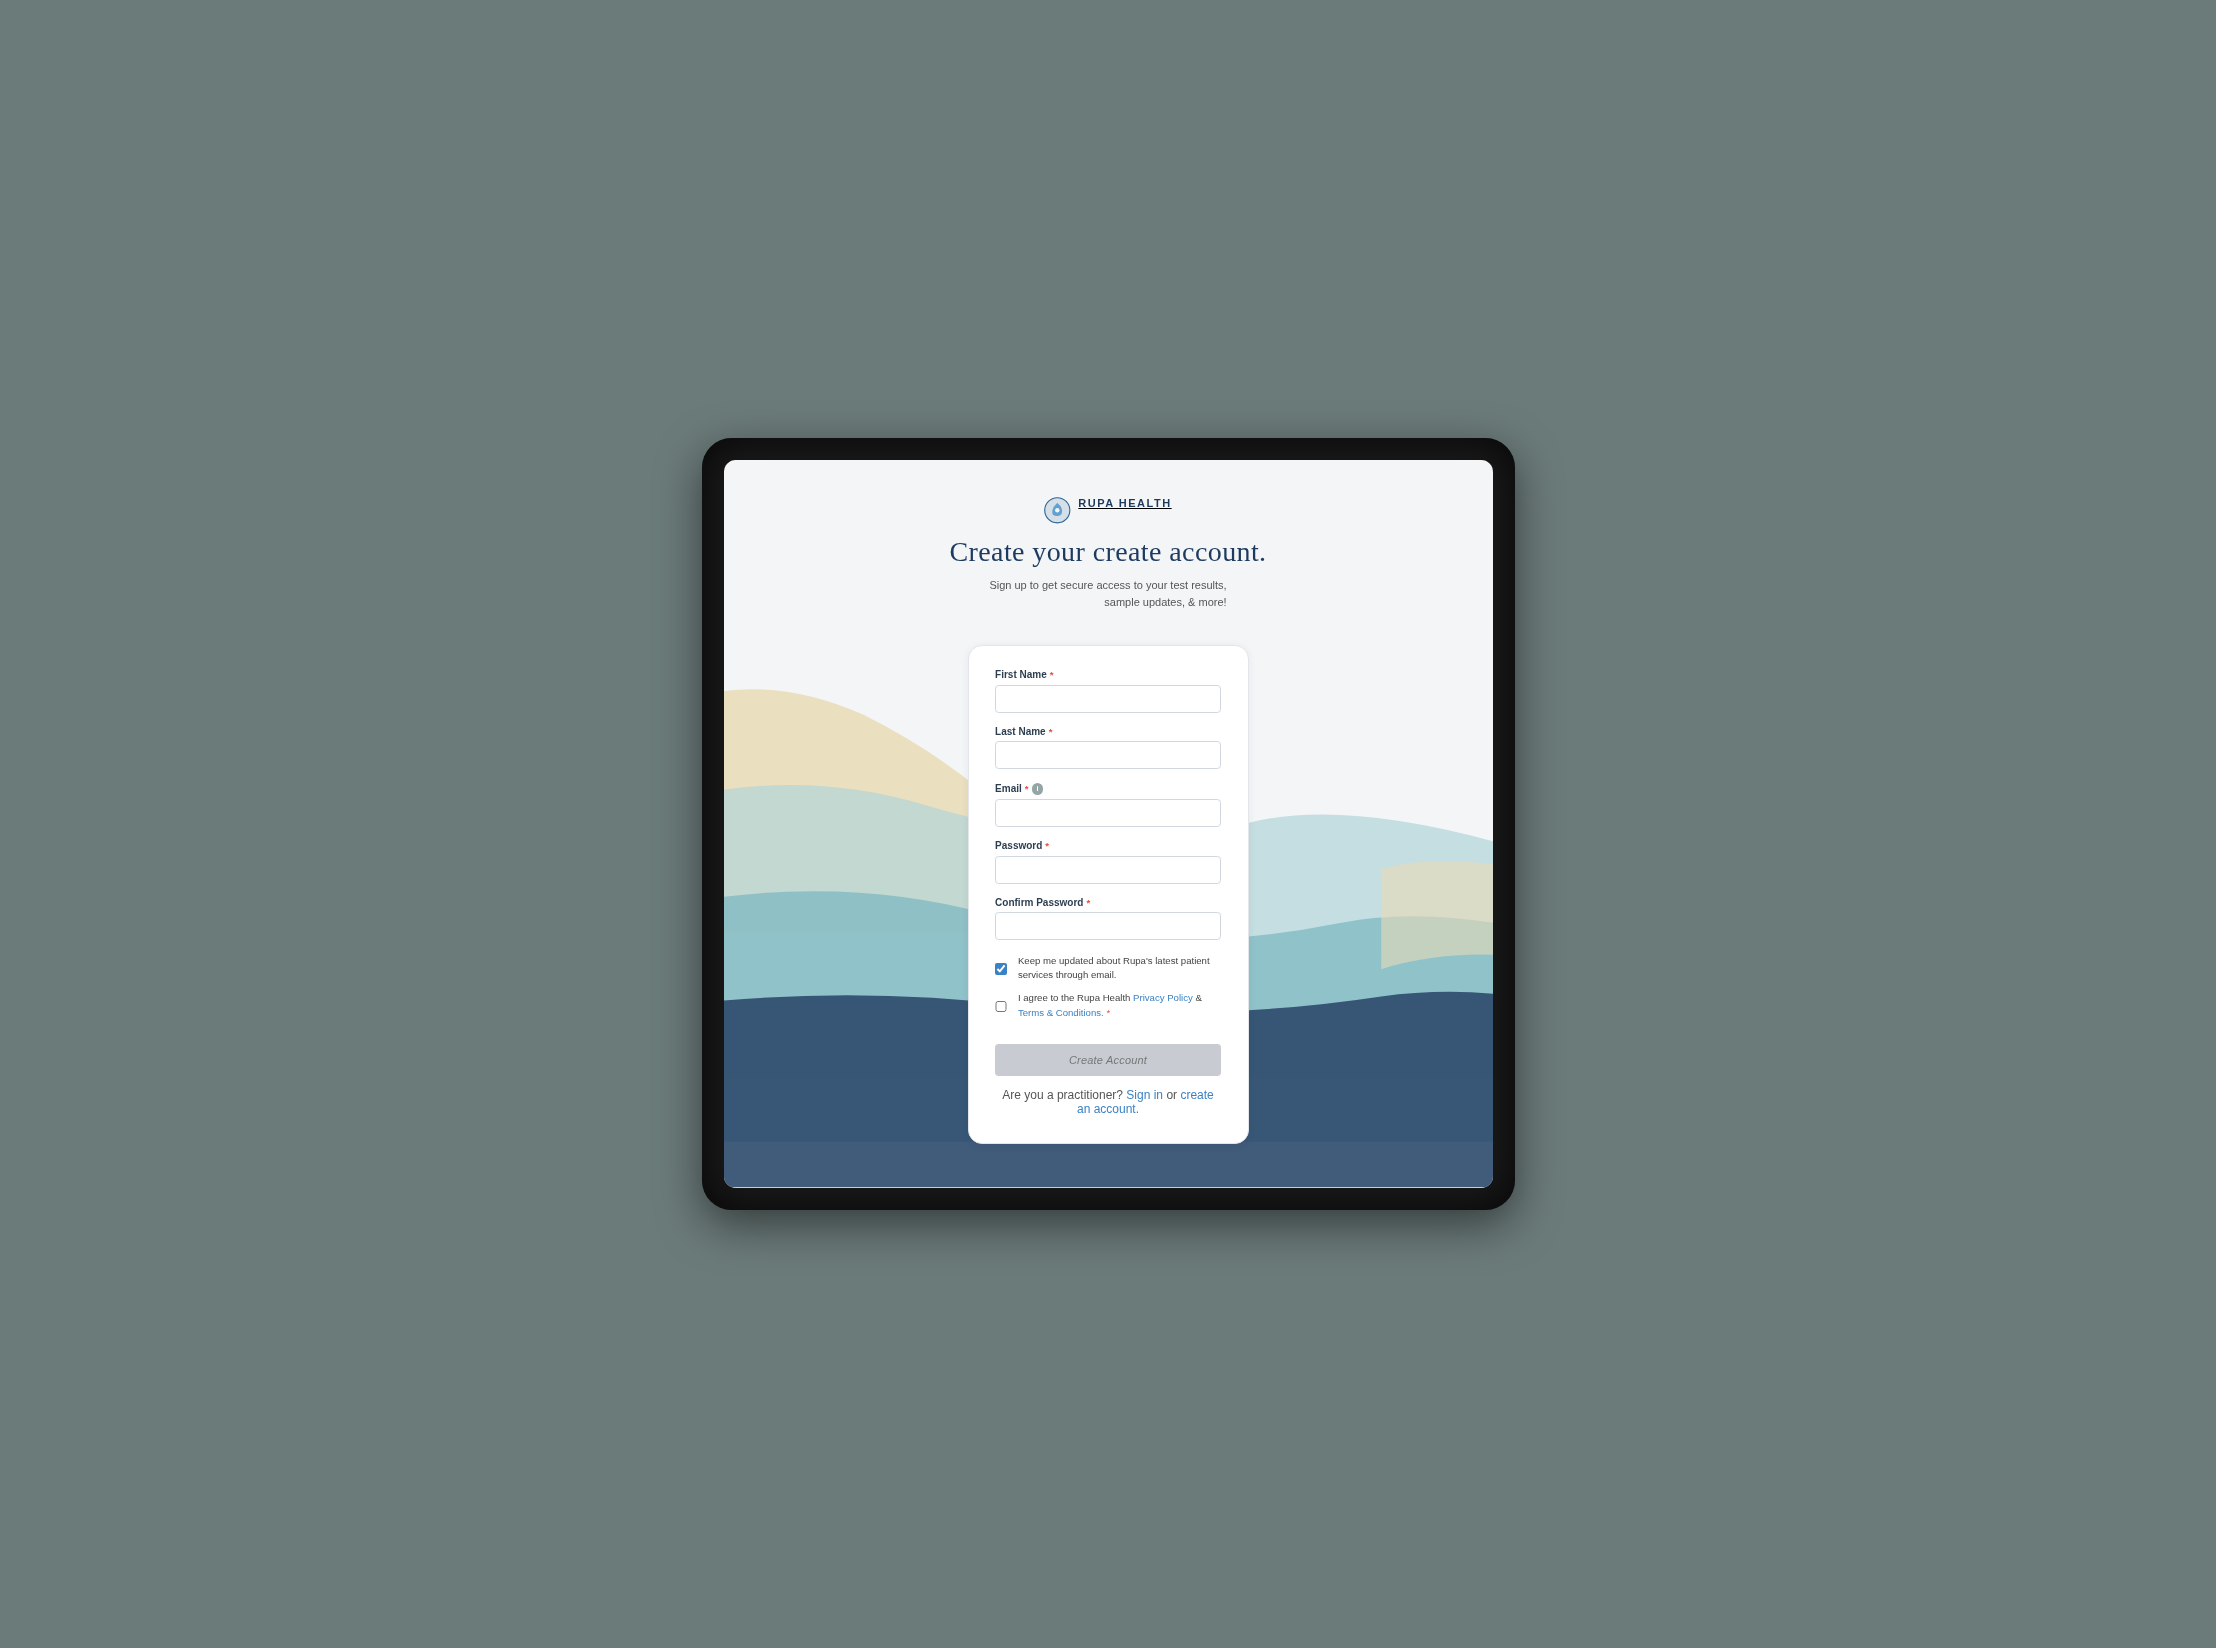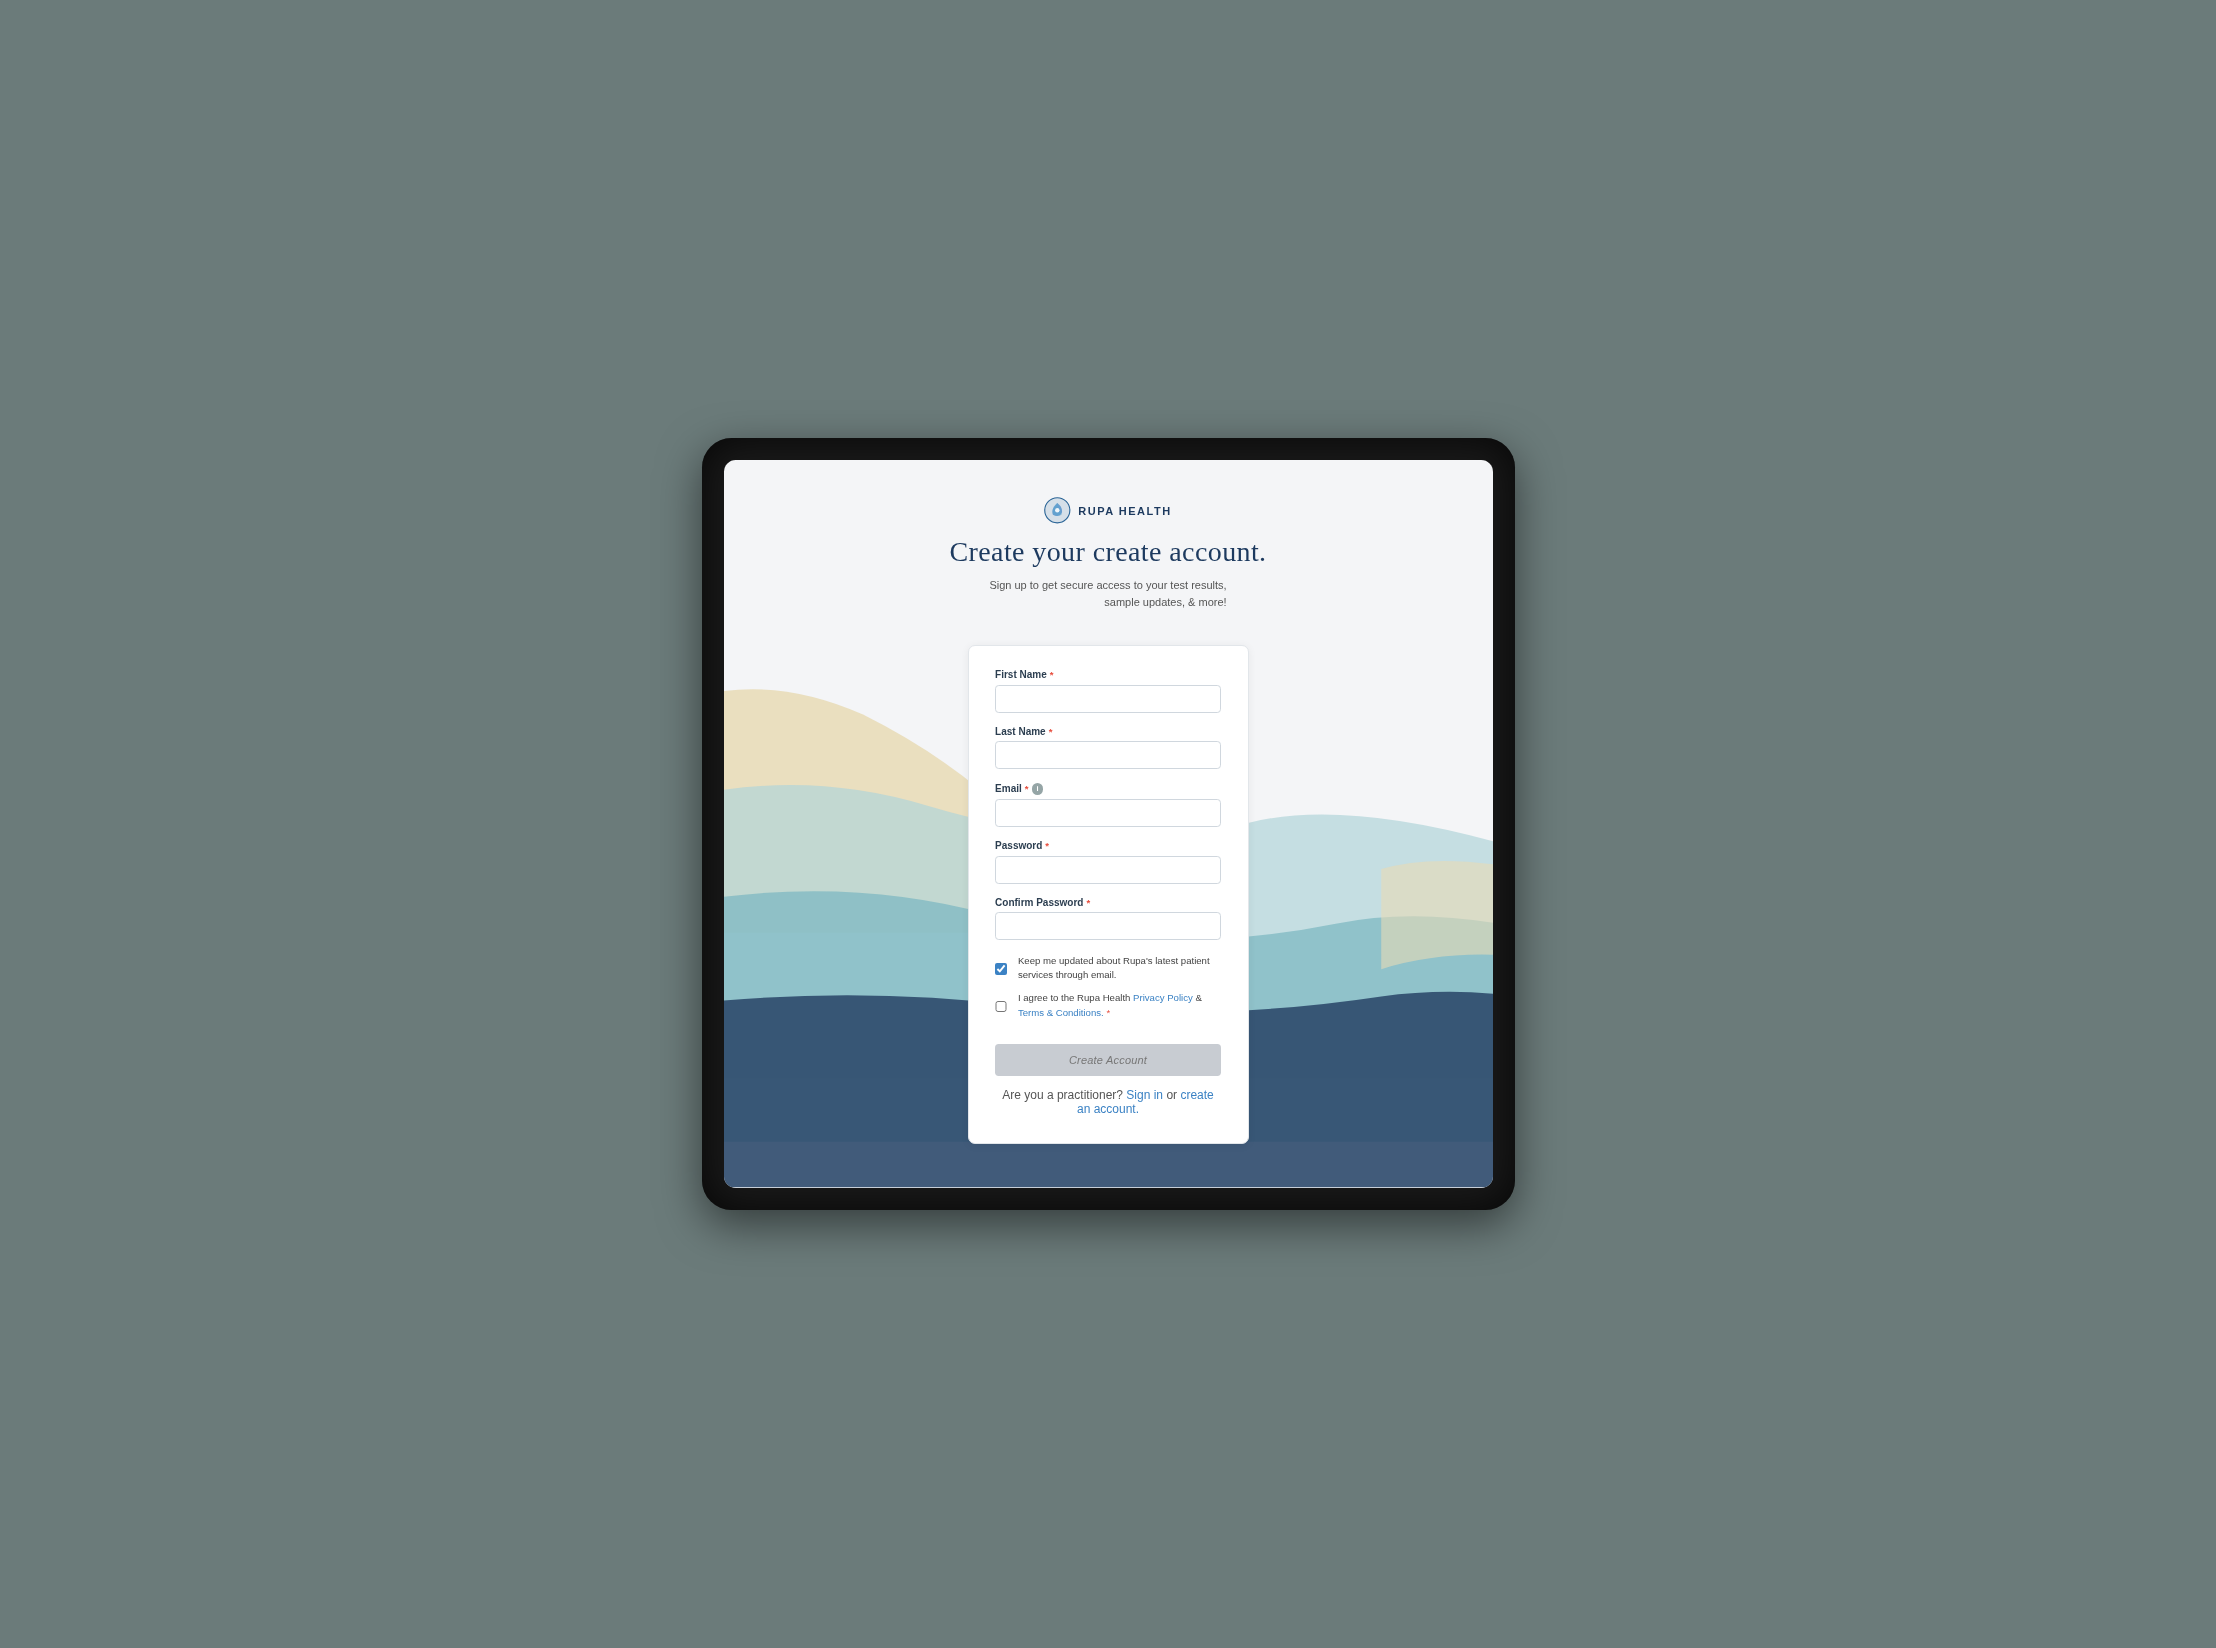--- a/index.html
+++ b/index.html
@@ -41,23 +41,24 @@
       z-index: 1;
       width: 100%;
       display: flex;
       flex-direction: column;
       align-items: center;
       padding: 37px 14.8px 44px;
     }
 
     .logo-area {
       display: flex;
-      align-items: center;
+      align-items: flex-start;
       gap: 7.4px;
       margin-bottom: 11.8px;
+      text-decoration: underline;
     }
 
     .logo-icon {
       width: 26.6px;
       height: 26.6px;
     }
 
     .logo-text {
       font-size: 11px;
       font-weight: 700;
@@ -78,21 +79,21 @@
     .page-subtitle {
       font-size: 11px;
       color: #555;
       text-align: right;
       line-height: 1.6;
       margin-bottom: 33px;
     }
 
     .form-card {
       background: #ffffff;
-      border-radius: 7px;
+      border-radius: 14px;
       border: 0.7px solid #e2e6ea;
       padding: 23.6px 26.6px 26.6px;
       width: 100%;
       max-width: 281px;
       box-shadow: 0 1.5px 8.9px rgba(0,0,0,0.06);
     }
 
     .form-group {
       margin-bottom: 13.3px;
     }

